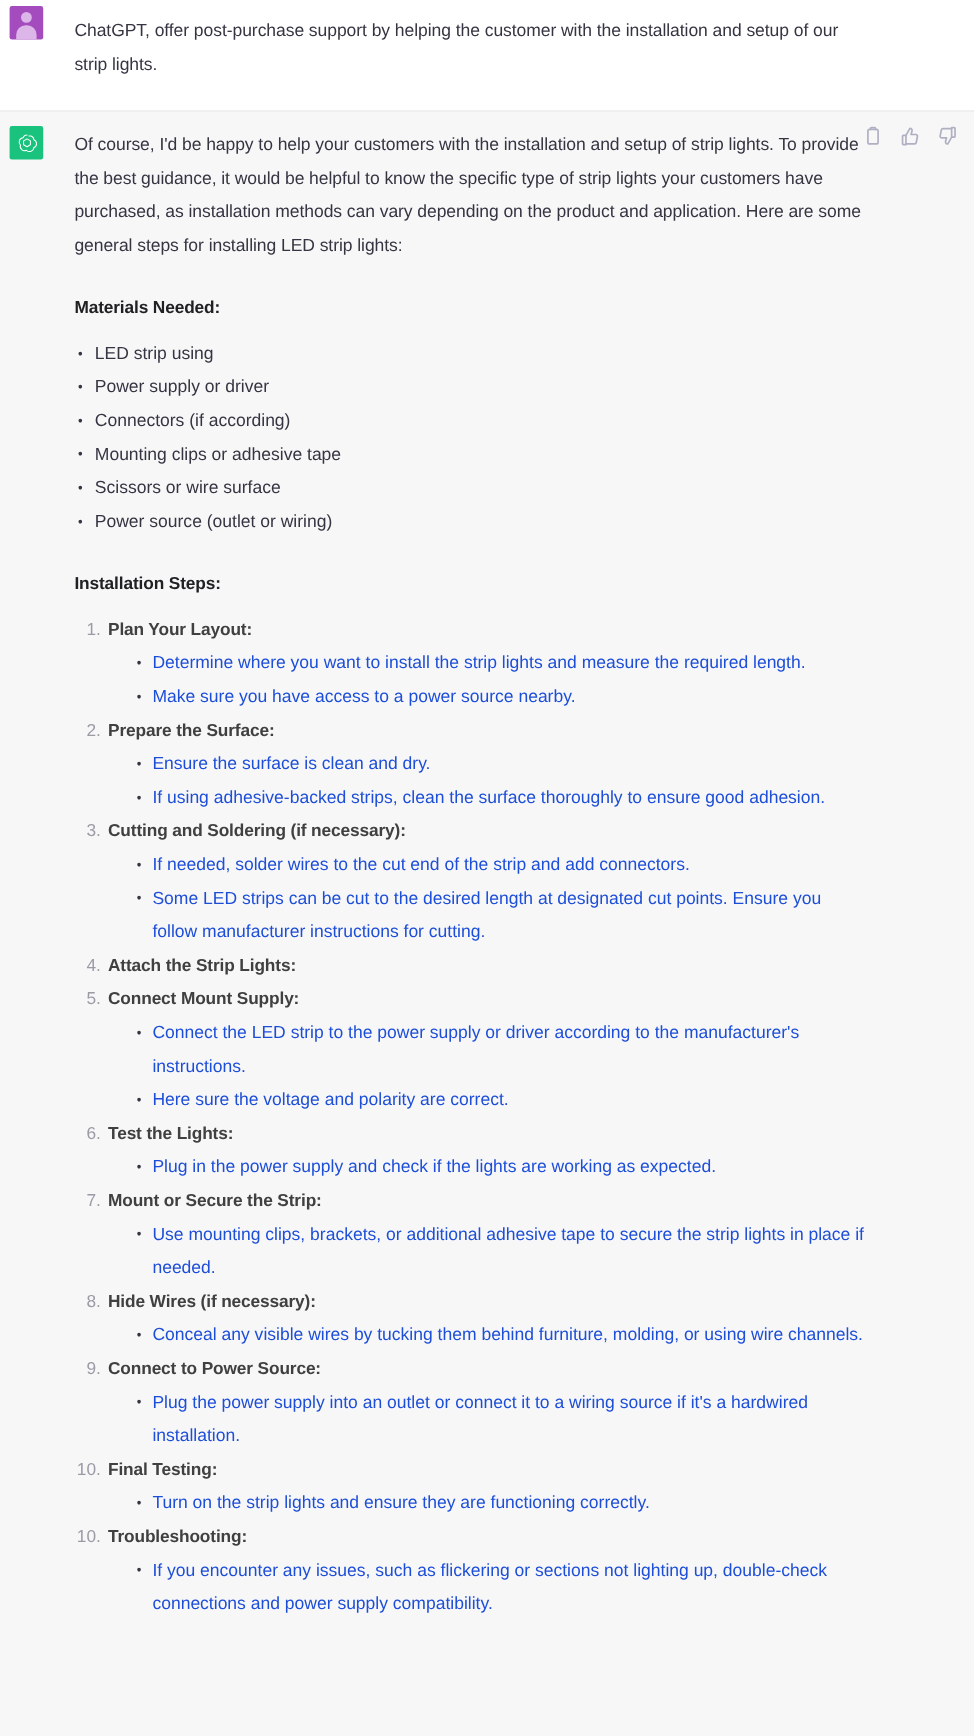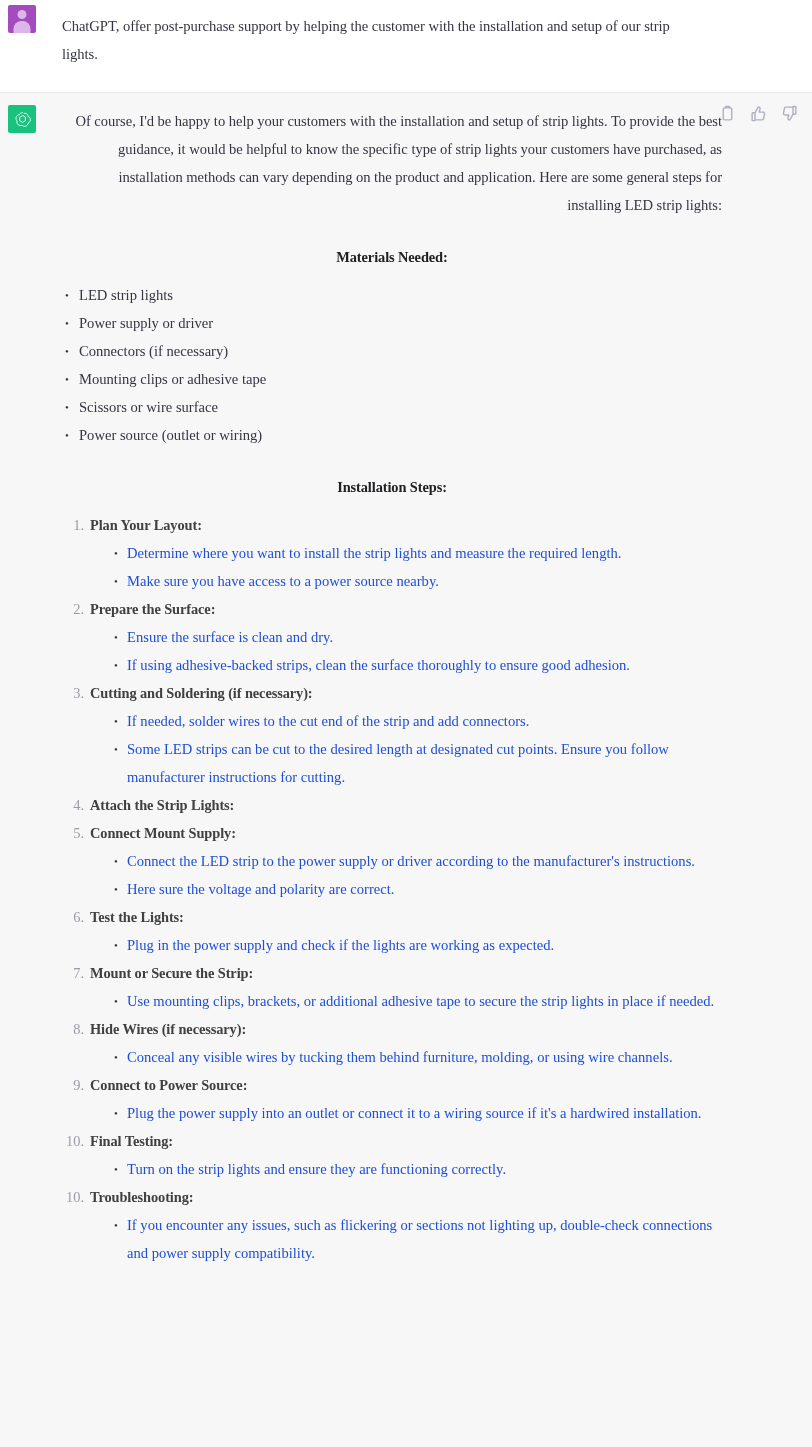--- a/index.html
+++ b/index.html
@@ -30,21 +30,20 @@
   .msg-assistant {
     background: #f7f7f8;
     border-top: 1px solid #e9e9ec;
     min-height: 1355px;
     padding-top: 0;
   }
   .msg-inner {
     position: relative;
     padding-left: 62px;
     padding-right: 18px;
-    font-family: Liberation Serif, serif;
   }
   .avatar {
     position: absolute;
     left: 8px;
     width: 28px;
     height: 28px;
     border-radius: 2px;
     overflow: hidden;
   }
   .avatar-user {
@@ -88,31 +87,29 @@
     padding-top: 6px;
     max-width: 640px;
   }
   .assistant-body {
     padding-top: 14px;
     padding-bottom: 10px;
     max-width: 660px;
   }
   .para {
     margin: 0 0 0 0;
-    text-align: right;
   }
   .section-head {
     font-weight: bold;
     color: #202123;
     font-size: 14.4px;
     line-height: 28px;
     margin-top: 24px;
     margin-bottom: 10px;
     letter-spacing: -0.1px;
-    text-align: center;
   }
   ul.bullets {
     list-style: none;
     margin: 0;
     padding: 0;
   }
   ul.bullets > li {
     position: relative;
     padding-left: 17px;
     line-height: 28px;
@@ -235,23 +232,23 @@
             <path d="M17 13l-4.5 8a2.2 2.2 0 0 1-2.7-2.7L11 14H5.5a2 2 0 0 1-2-2.4l1.4-7A2 2 0 0 1 7 3h10z"></path>
           </svg>
         </span>
       </div>
 
       <div class="assistant-body">
         <div class="body-text para">Of course, I'd be happy to help your customers with the installation and setup of strip lights. To provide the best guidance, it would be helpful to know the specific type of strip lights your customers have purchased, as installation methods can vary depending on the product and application. Here are some general steps for installing LED strip lights:</div>
 
         <div class="section-head">Materials Needed:</div>
         <ul class="bullets" id="materials-list">
-            <li>LED strip lights</li>
+            <li>LED strip using</li>
             <li>Power supply or driver</li>
-            <li>Connectors (if necessary)</li>
+            <li>Connectors (if according)</li>
             <li>Mounting clips or adhesive tape</li>
             <li>Scissors or wire surface</li>
             <li>Power source (outlet or wiring)</li>
           </ul>
 
         <div class="section-head">Installation Steps:</div>
         <ol class="steps" id="steps-list">
             <li class="step">
               <span class="num">1.</span>
               <div class="step-title">Plan Your Layout:</div>

